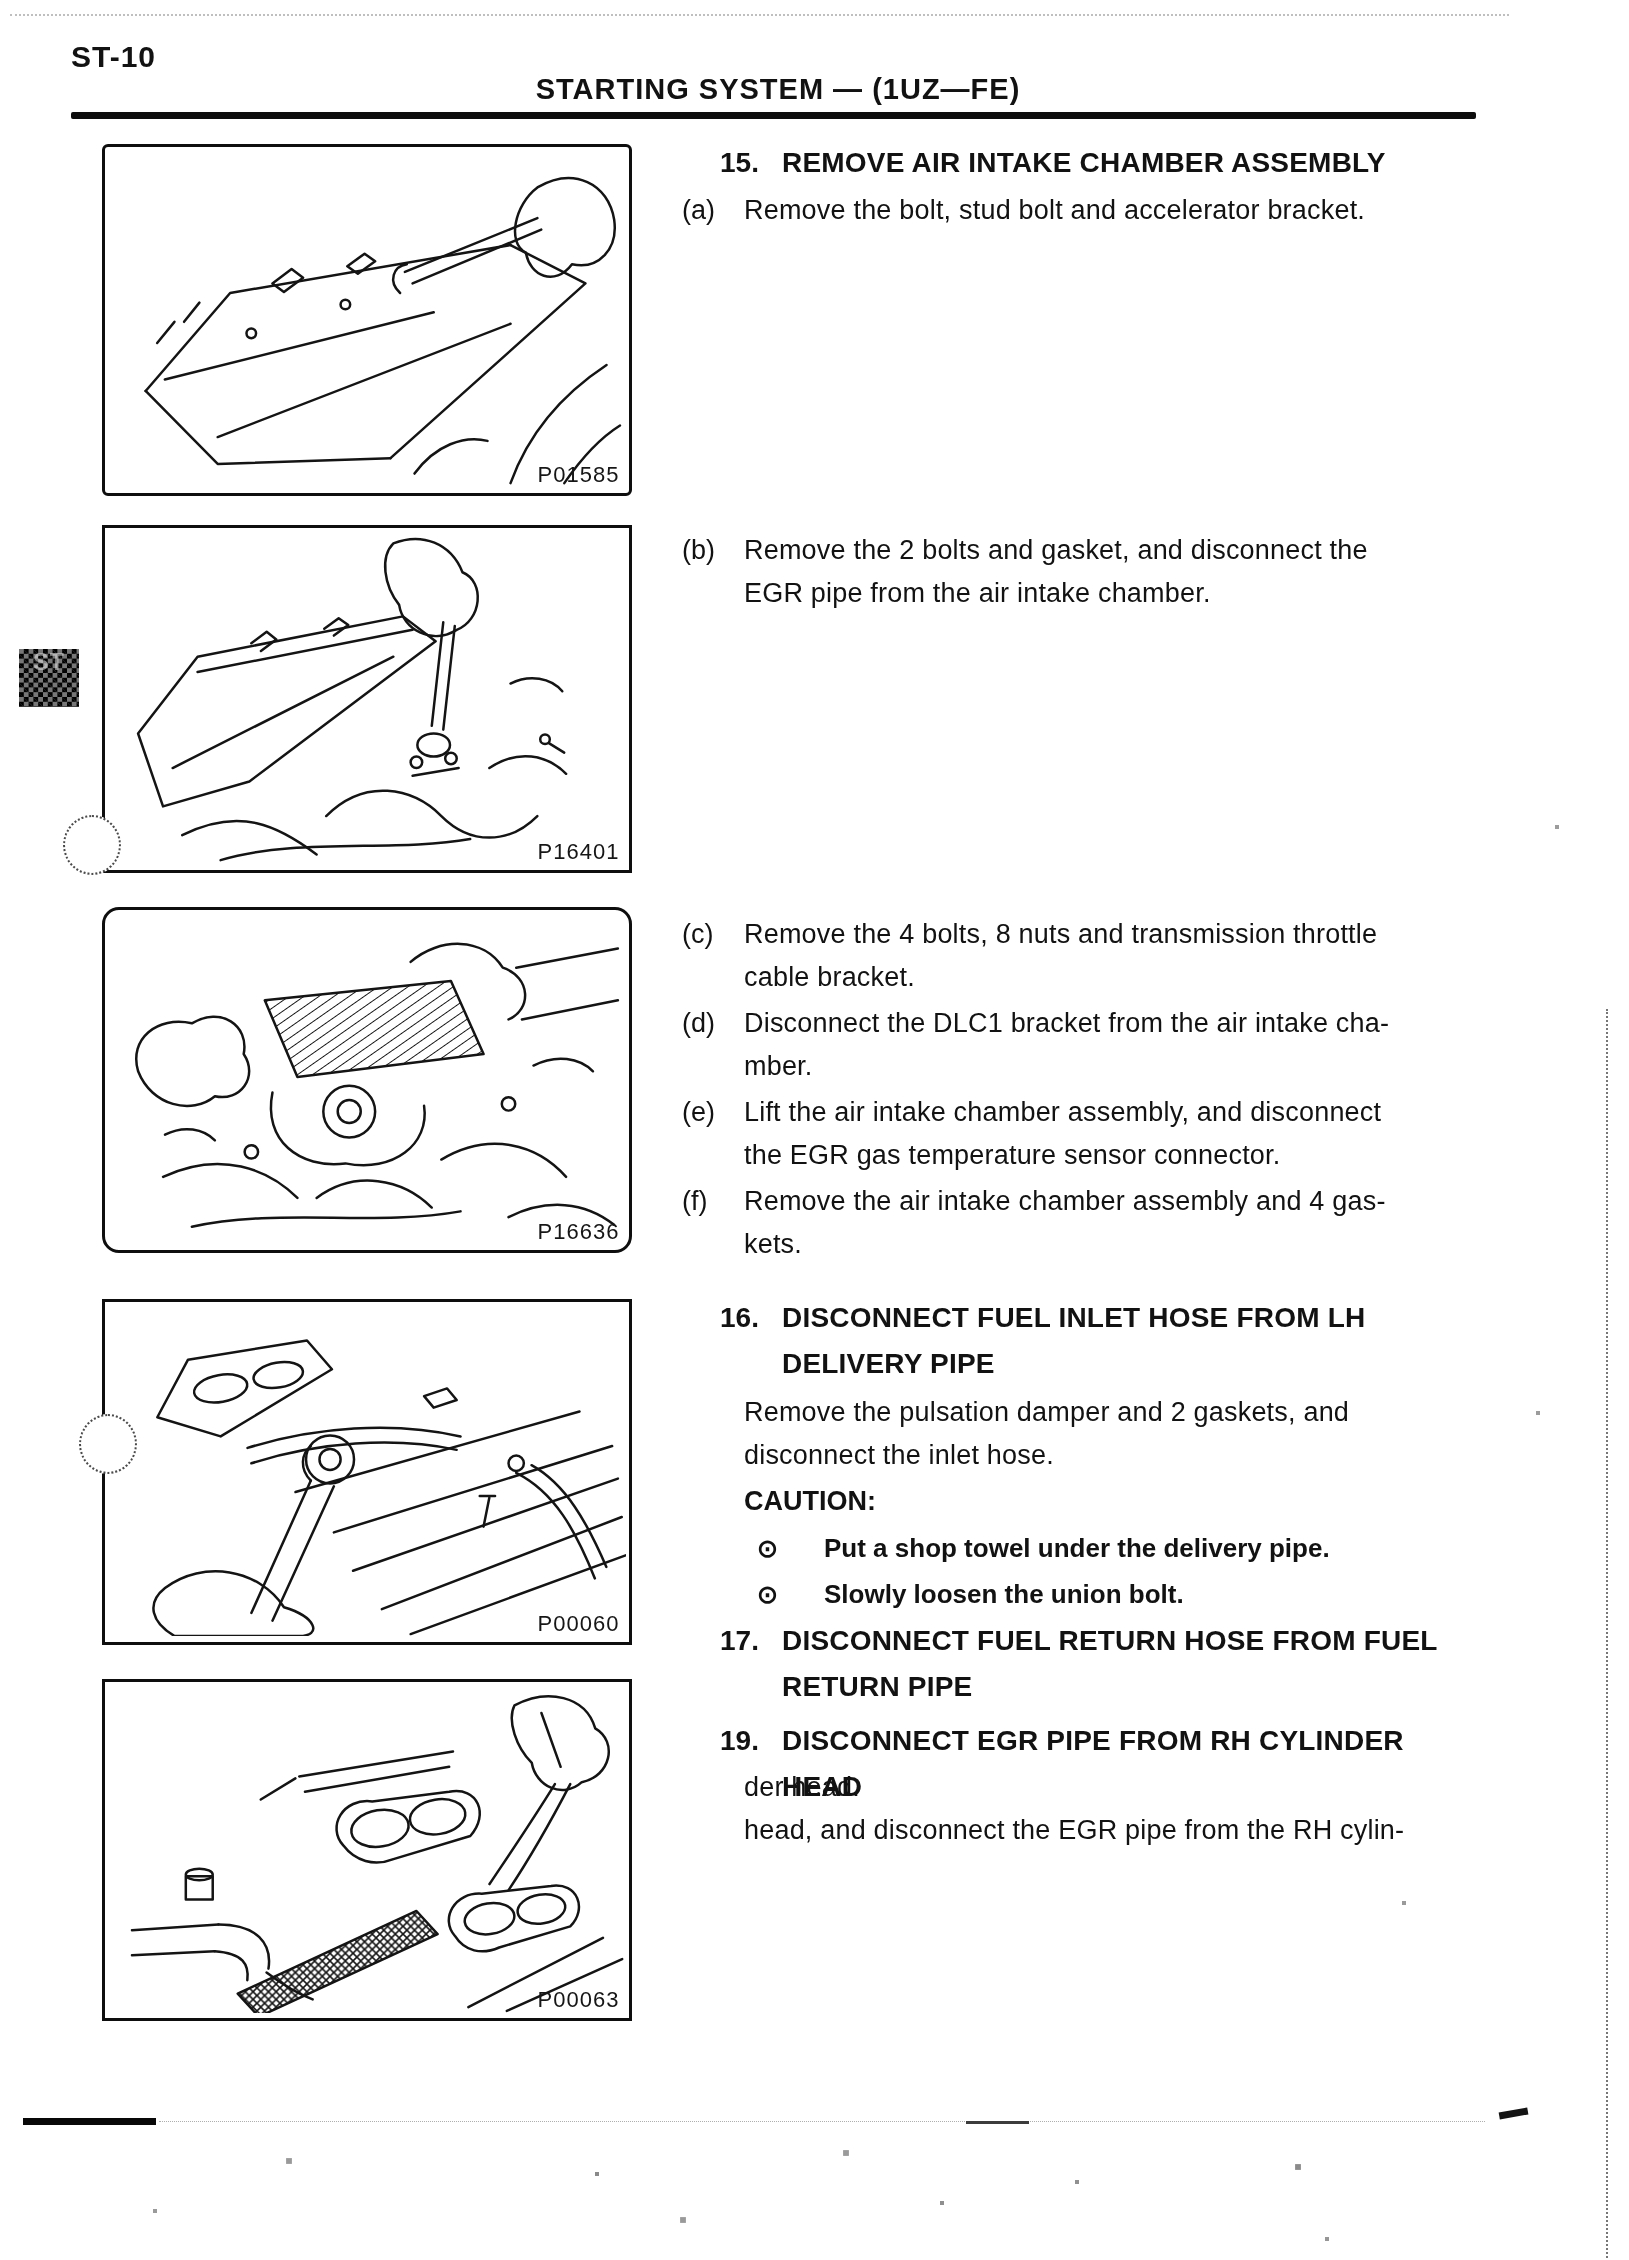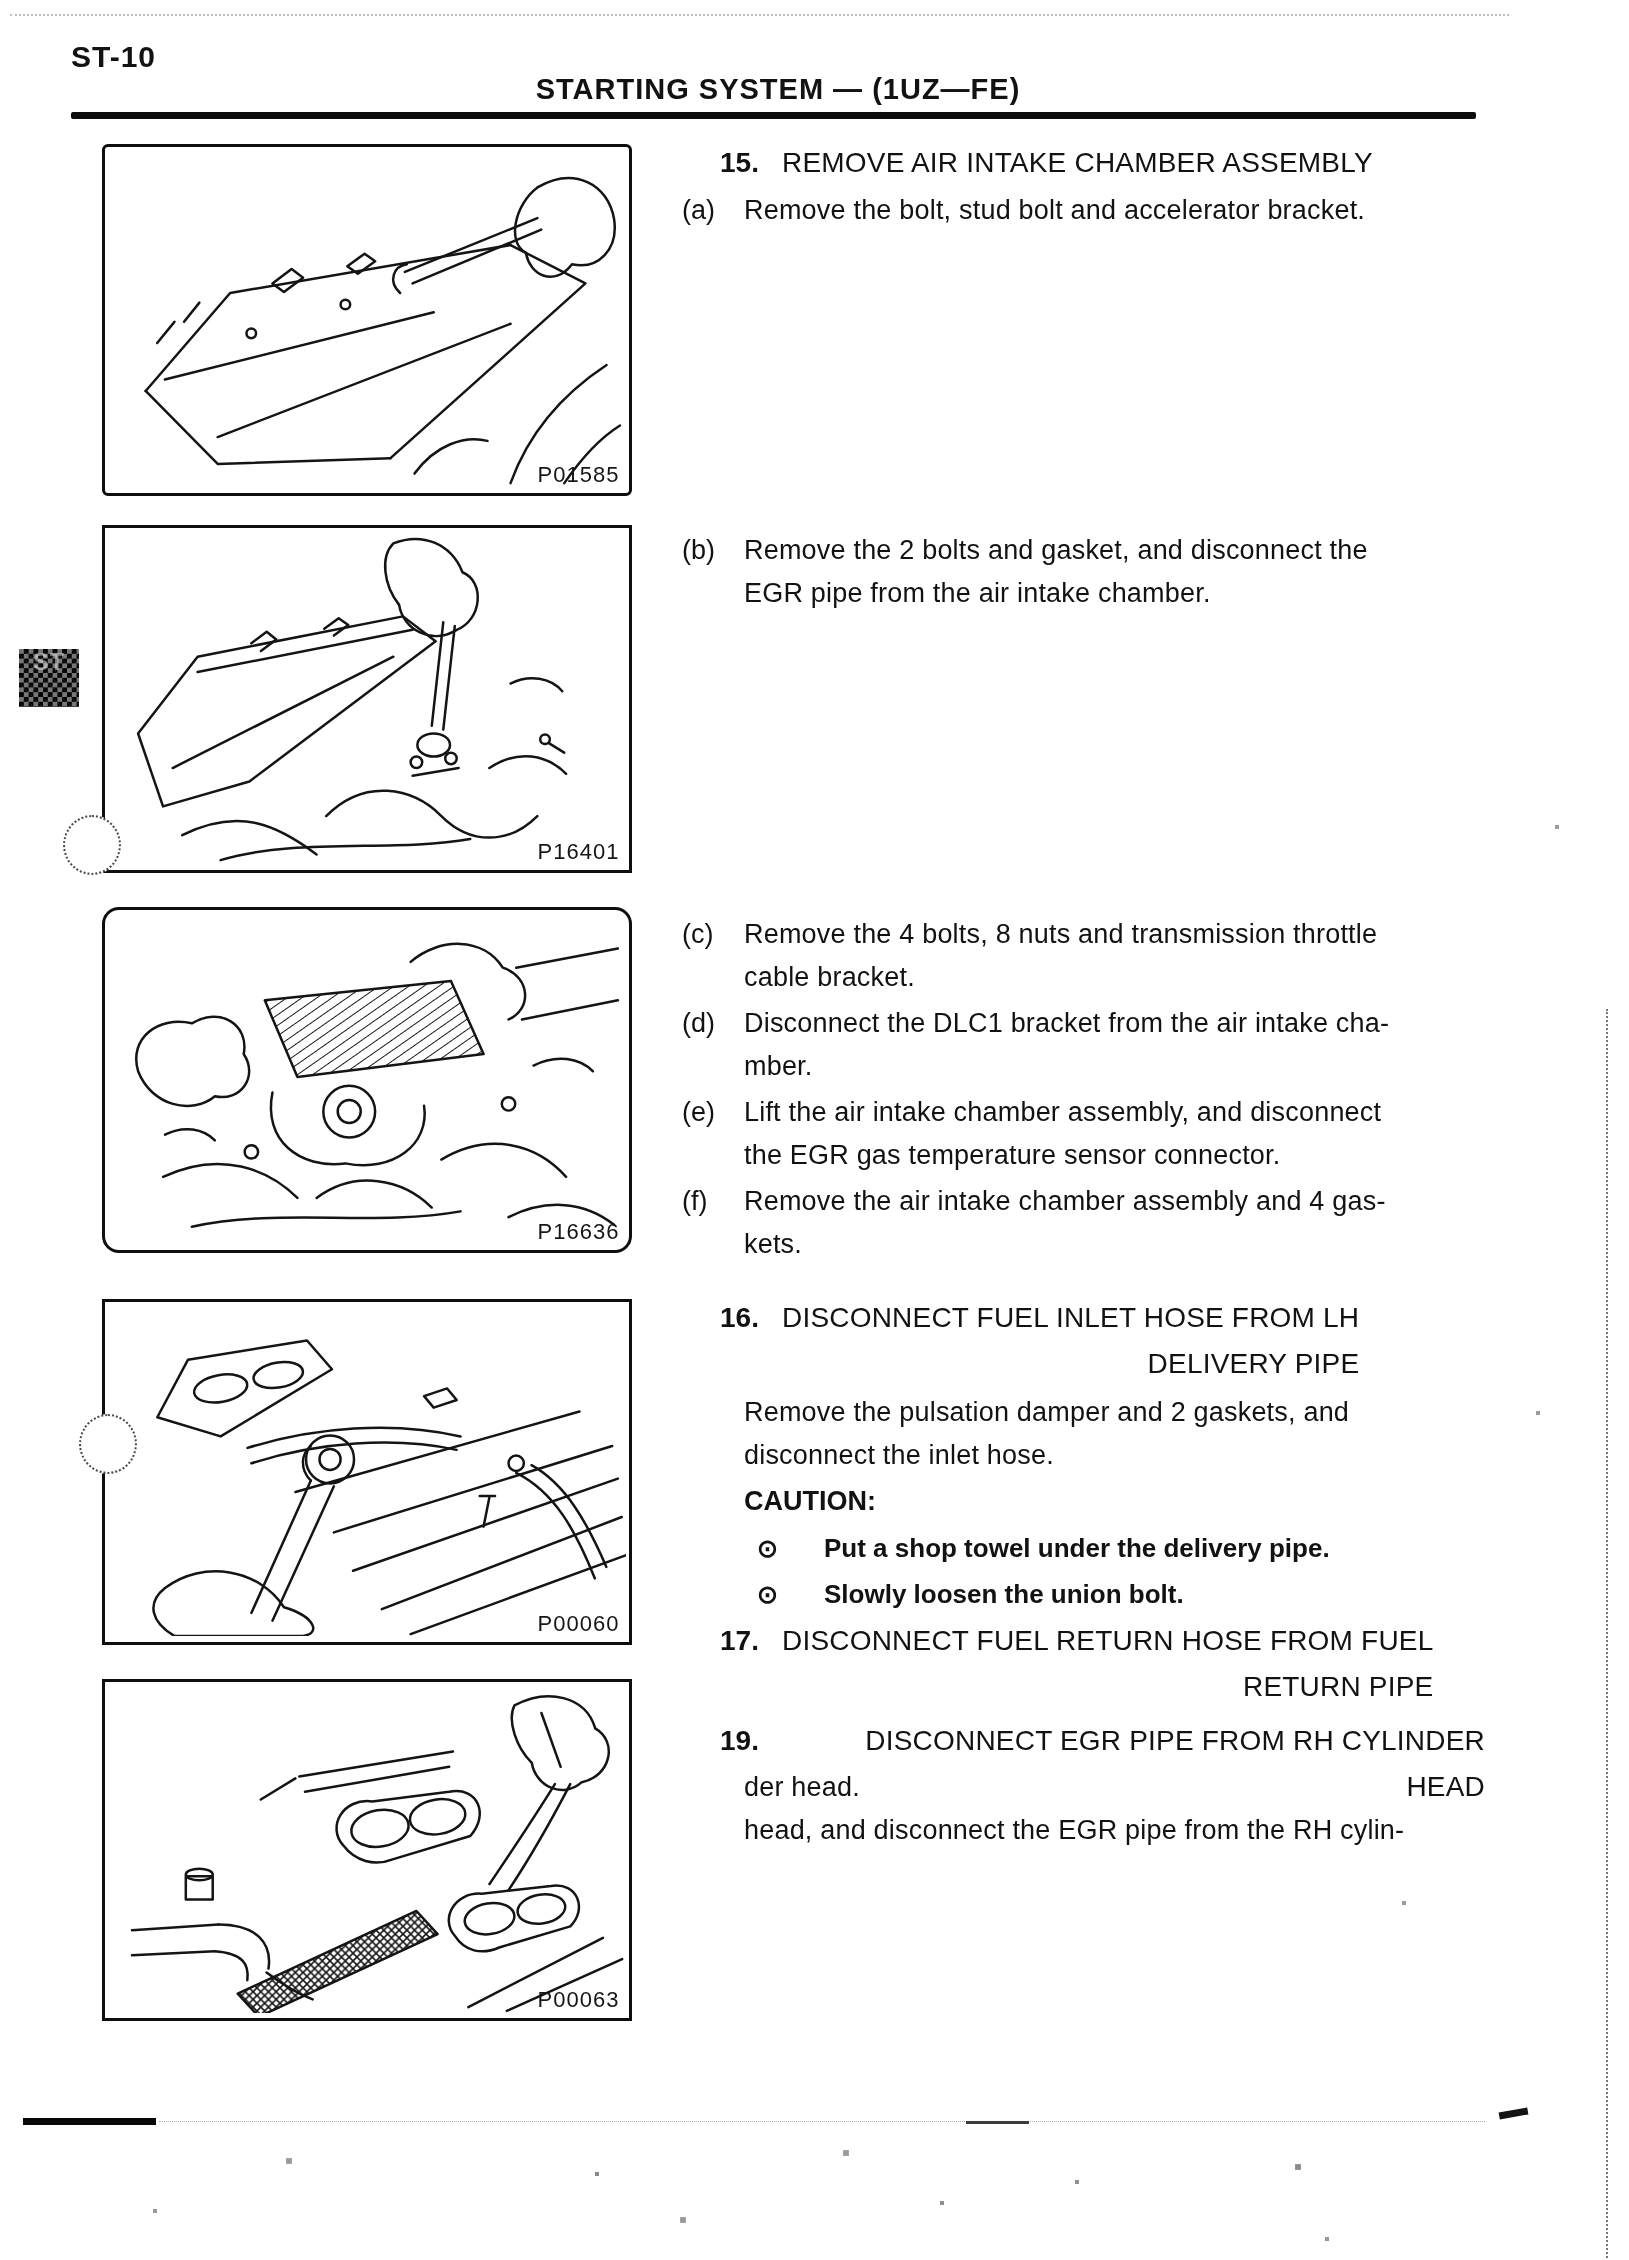--- a/index.html
+++ b/index.html
@@ -52,21 +52,21 @@
   
   .tcol{position:absolute;left:682px;width:803px;}
   .step,.sub,.bodytxt,.bullet,.caution{
     position:absolute;left:0;display:flex;align-items:flex-start;
   }
   .lbl{
     flex:none;width:62px;font-size:27px;line-height:43px;
   }
   .step .lbl{font-weight:700;font-size:28px;line-height:46px;margin-left:38px;}
   .lines{flex:1;}
-  .step .lines{font-size:28px;font-weight:400;line-height:46px;letter-spacing:0.2px;text-align:right;}
+  .step .lines{font-size:28px;font-weight:700;line-height:46px;letter-spacing:0.2px;}
   .sub .lines,.bodytxt .lines{font-size:27px;line-height:43px;letter-spacing:0.2px;}
   .bodytxt{padding-left:62px;}
   .caution{padding-left:62px;font-size:27px;font-weight:700;line-height:43px;}
   .bullet{padding-left:75px;}
   .bullet .bglyph{flex:none;width:67px;font-size:25px;font-weight:700;line-height:43px;}
   .bullet .lines{font-size:26px;font-weight:700;line-height:43px;}
   
   .holepunch{
     position:absolute;width:58px;height:60px;border-radius:50%;
     background:#fff;border:2.9px dotted #4a4a4a;box-sizing:border-box;

